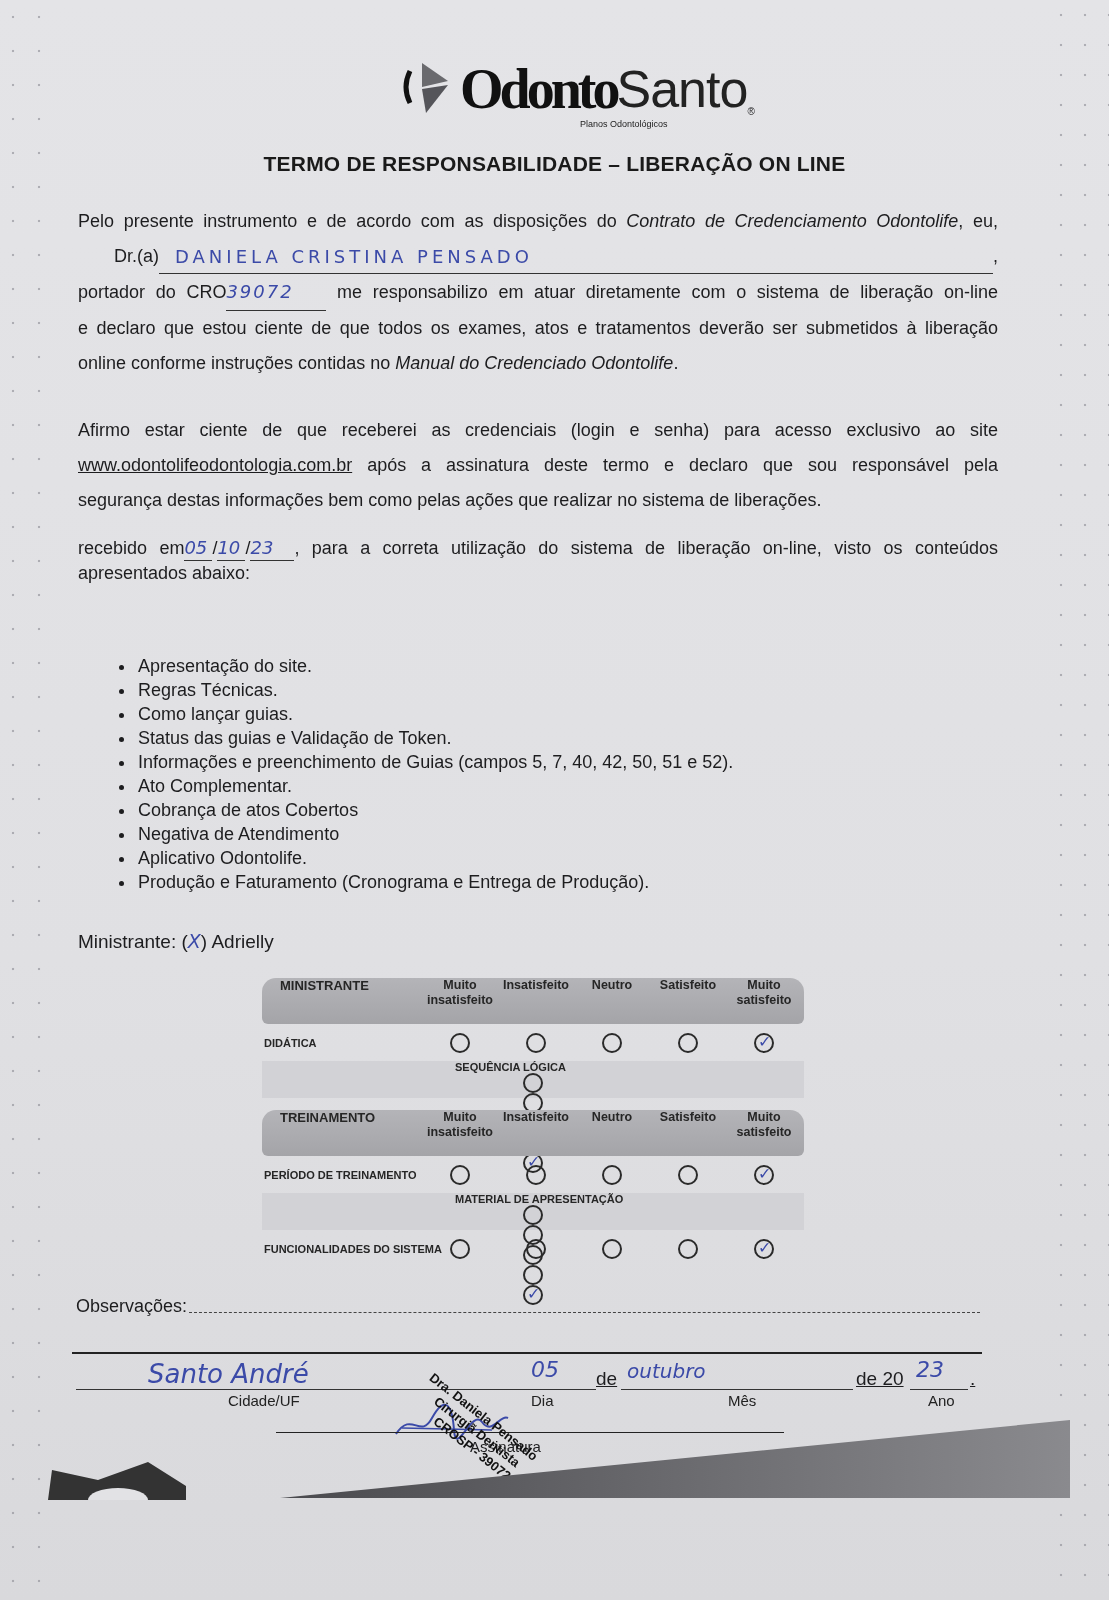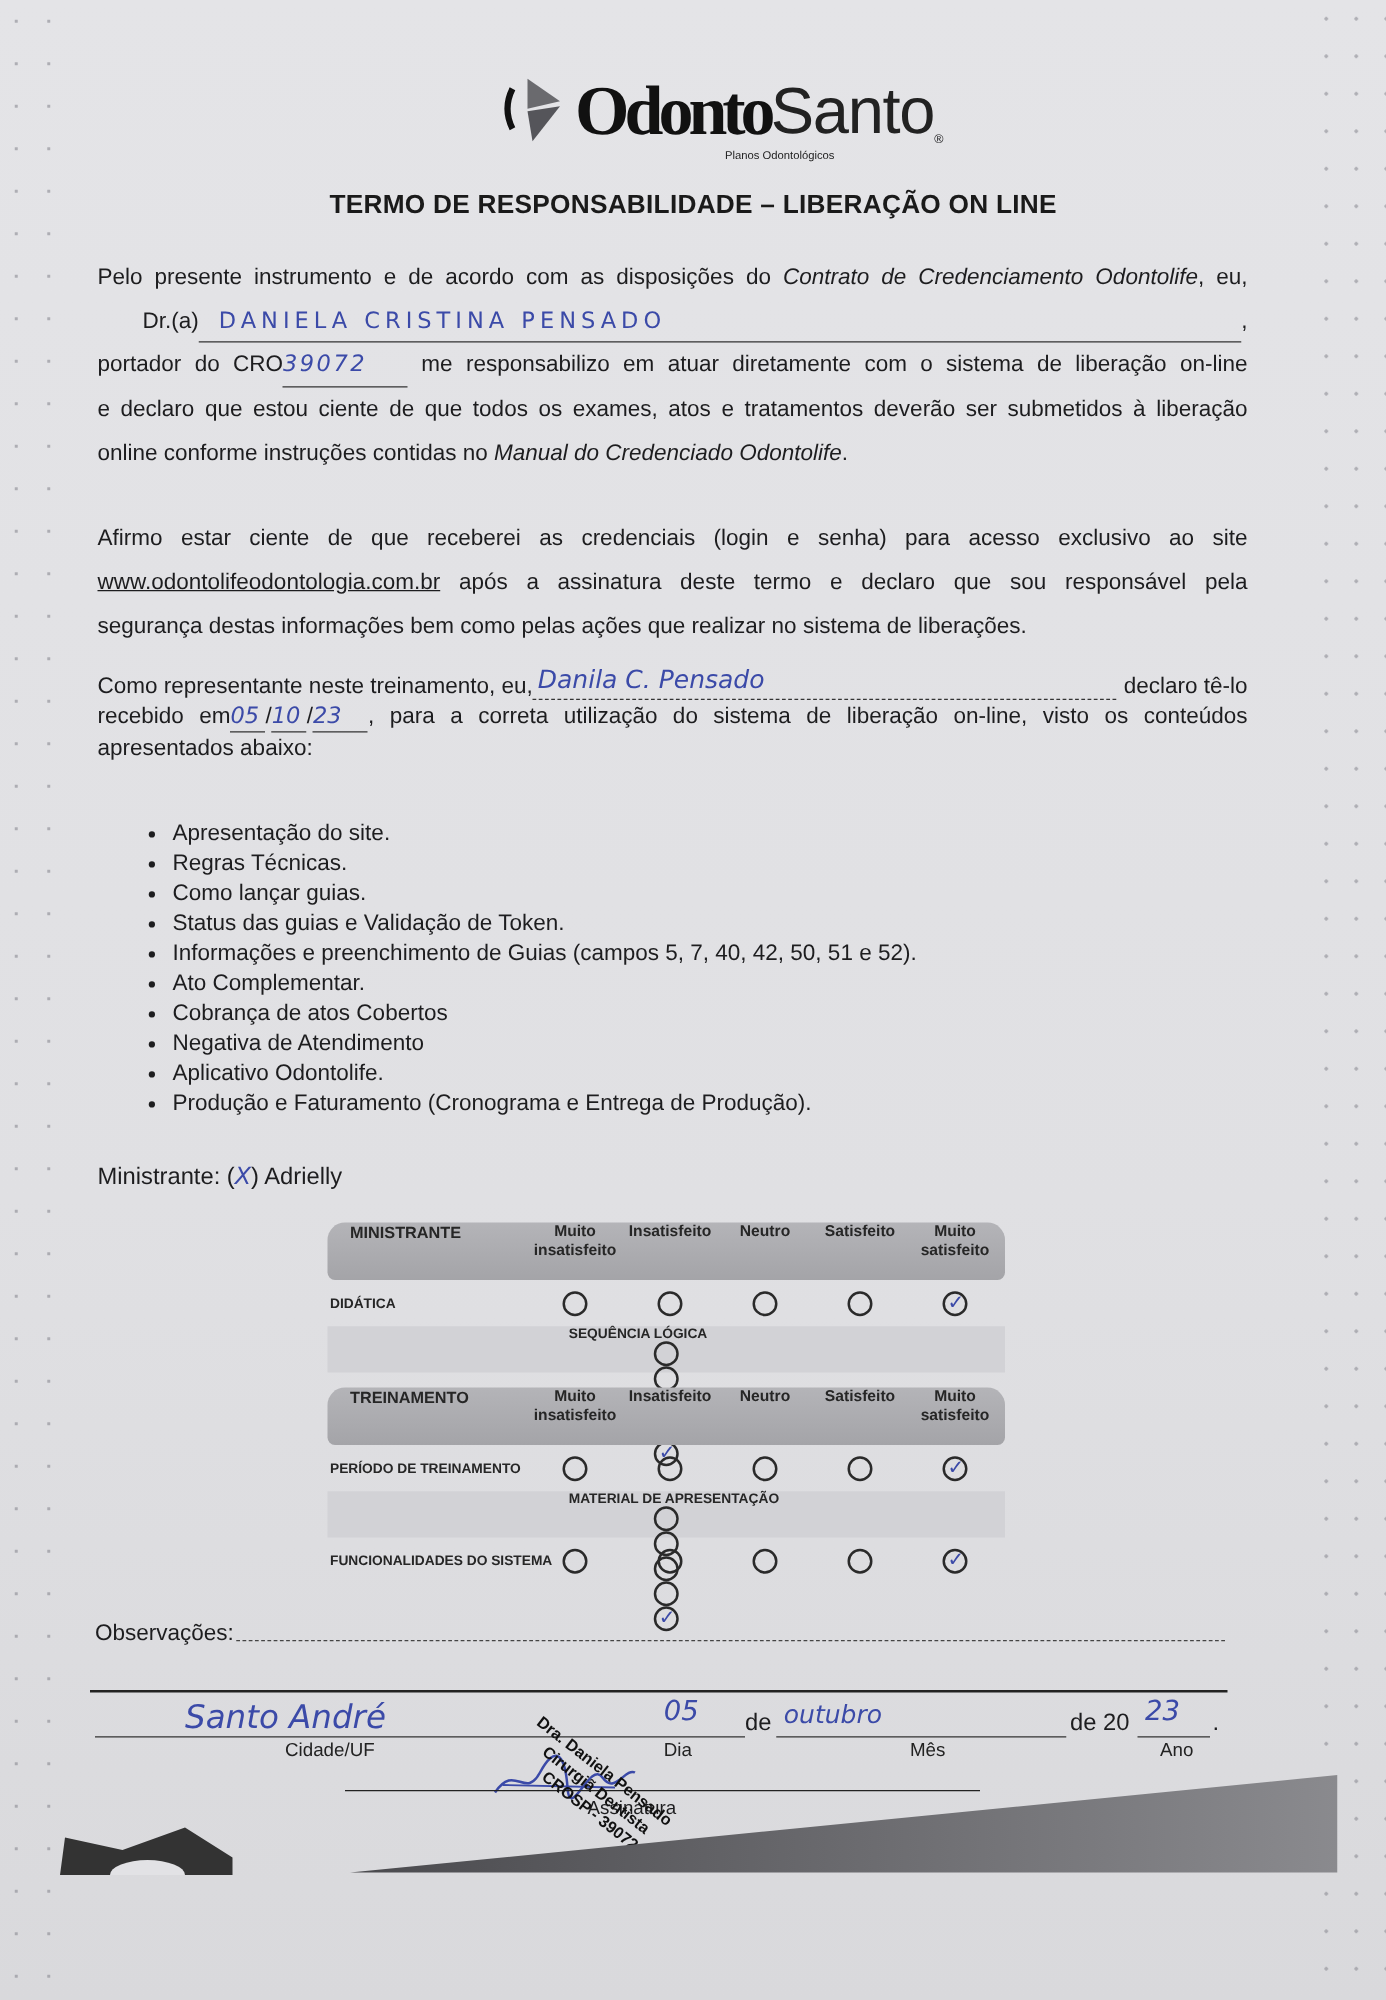--- a/index.html
+++ b/index.html
@@ -33,21 +33,21 @@
   .survey .row.alt{background:#d2d2d6;flex-direction:column;}
   .survey .row .lbl{width:160px;font-size:11px;font-weight:bold;color:#262626;padding-left:2px;box-sizing:border-box;white-space:nowrap;}
   .survey .row .cell{width:76px;display:flex;justify-content:center;}
   .radio{width:20px;height:20px;border:2px solid #2a2a2a;border-radius:50%;box-sizing:border-box;position:relative;}
   .radio.checked::after{content:"✓";position:absolute;left:2px;top:-3px;font-size:16px;color:#3b4aa8;}
   .obs{position:absolute;left:76px;top:1296px;font-size:18px;display:flex;width:904px;}
   .obs .fill{flex:1;border-bottom:1px dashed #444;margin-left:2px;margin-bottom:4px;}
   .rule{position:absolute;left:72px;width:910px;border-top:2px solid #222;top:1352px;}
   .dateline{position:absolute;left:76px;top:1358px;width:910px;height:60px;font-size:19px;}
   .dateline .seg{position:absolute;bottom:28px;border-bottom:1px solid #333;height:26px;}
-  .dateline .txt{position:absolute;bottom:28px;}
+  .dateline .txt{position:absolute;bottom:28px;text-decoration:underline;}
   .dateline .cap{position:absolute;top:34px;font-size:15px;color:#222;}
   .sigline{position:absolute;left:276px;top:1432px;width:508px;border-top:1.5px solid #222;}
   .sigcap{position:absolute;left:470px;top:1438px;font-size:15px;}
   .stamp{position:absolute;left:436px;top:1370px;transform:rotate(38deg);transform-origin:left top;font-weight:bold;font-size:13px;line-height:16px;color:#111;white-space:nowrap;}
   .sig-scribble{position:absolute;left:392px;top:1400px;width:120px;height:42px;}
   .wedge{position:absolute;left:280px;top:1420px;width:790px;height:80px;}
   .footlogo{position:absolute;left:48px;top:1460px;width:140px;height:40px;}
 </style>
 </head>
 <body>
@@ -84,27 +84,20 @@
     <div><span>online conforme instruções contidas no </span><span class="italic">Manual do Credenciado Odontolife</span><span>.</span></div>
   </div>
 
   <div class="para" style="top:413px;">
     <div class="justify">Afirmo estar ciente de que receberei as credenciais (login e senha) para acesso exclusivo ao site</div>
     <div class="justify"><span class="link">www.odontolifeodontologia.com.br</span><span> após a assinatura deste termo e declaro que sou responsável pela</span></div>
     <div>segurança destas informações bem como pelas ações que realizar no sistema de liberações.</div>
   </div>
 
   <div class="para" style="top:536px;line-height:24px;">
-    <div style="display:flex;align-items:flex-end;">
-      <span>Como representante neste treinamento, eu,</span>
-      <span class="line" style="flex:1;border-bottom-style:dashed;position:relative;height:22px;margin-right:6px;">
-          <span class="hand" style="position:absolute;left:4px;top:-6px;font-size:20px;">Danila C. Pensado</span>
-        </span>
-      <span>declaro tê-lo</span>
-    </div>
     <div class="justify"><span>recebido em</span><span class="line" style="width:28px;text-align:center;"><span class="hand">05</span></span>/<span class="line" style="width:28px;text-align:center;"><span class="hand">10</span></span>/<span class="line" style="width:44px;text-align:center;"><span class="hand">23</span></span><span>,  para a correta utilização do sistema de liberação on-line, visto os conteúdos</span></div>
     <div>apresentados abaixo:</div>
   </div>
 
   <ul class="topics">
     <li>Apresentação do site.</li>
     <li>Regras Técnicas.</li>
     <li>Como lançar guias.</li>
     <li>Status das guias e Validação de Token.</li>
     <li>Informações e preenchimento de Guias (campos 5, 7, 40, 42, 50, 51 e 52).</li>

